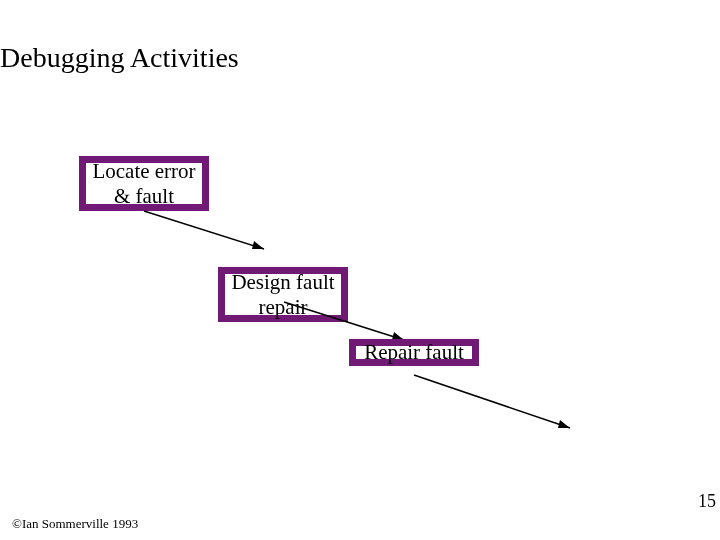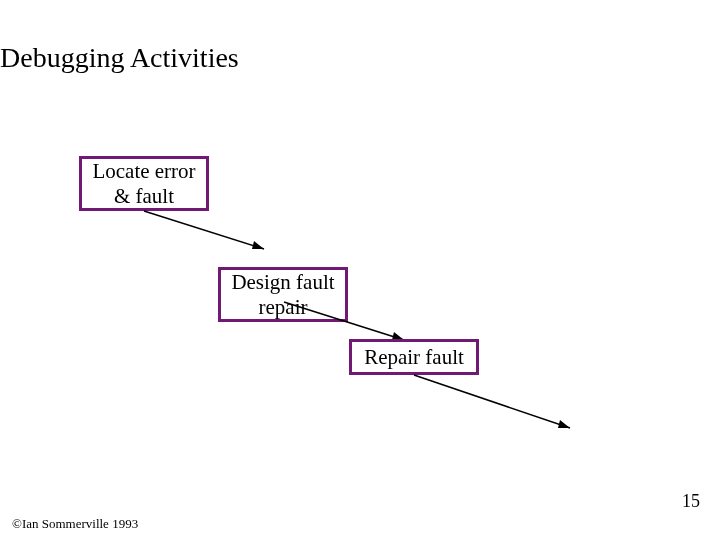--- a/index.html
+++ b/index.html
@@ -1,23 +1,23 @@
 <!DOCTYPE html>
 <html><head>
 <meta charset="utf-8">
 <style>
   * { margin: 0; padding: 0; box-sizing: border-box; }
   html, body { width: 720px; height: 540px; background: #fff; font-family: "Times New Roman", Times, serif; color: #000; }
   .slide { position: relative; width: 720px; height: 540px; }
   .title { position: absolute; top: 42px; left: 0; width: 720px; text-align: left; font-size: 28px; font-weight: 400; }
-  .box { position: absolute; border: 3px solid #701a75; background: #fff; text-align: center; font-size: 21px; line-height: 1.15; padding: 2px 6px; display: flex; align-items: center; justify-content: center; }
+  .box { position: absolute; border: 7px solid #701a75; background: #fff; text-align: center; font-size: 21px; line-height: 1.15; padding: 2px 6px; display: flex; align-items: center; justify-content: center; }
   .arrow { position: absolute; overflow: visible; }
   .arrow line { stroke: #000; stroke-width: 1.5; }
   .arrow-head { fill: #000; }
-  .page-num { position: absolute; right: 20px; bottom: 28px; font-size: 18px; }
+  .page-num { position: absolute; right: 4px; bottom: 28px; font-size: 18px; }
   .copyright { position: absolute; left: 12px; bottom: 8px; font-size: 13px; }
 </style>
 </head>
 <body>
 
 <div class="slide">
 
   <div class="title">Debugging Activities</div>
 
   <div class="box" style="left:79px; top:156px; width:130px; height:55px;">
@@ -31,21 +31,21 @@
 
   <div class="box" style="left:218px; top:247px; width:130px; height:55px;margin-top:20px;">
     <span>Design fault<br>repair</span>
   </div>
 
   <svg class="arrow" style="left:280px; top:302px; width:180px; height:60px;">
     <line x1="4" y1="0" x2="124" y2="38"></line>
     <polygon class="arrow-head" points="124,38 114,30 112,38"></polygon>
   </svg>
 
-  <div class="box" style="left:349px; top:339px; width:130px; height:36px;">
+  <div class="box" style="left:349px; top:339px; width:130px; height:27px;">
     <span>Repair fault</span>
   </div>
 
   <svg class="arrow" style="left:410px; top:375px; width:200px; height:70px;">
     <line x1="4" y1="0" x2="160" y2="53"></line>
     <polygon class="arrow-head" points="160,53 150,45 148,53"></polygon>
   </svg>
 
 
   <div class="page-num">15</div>

